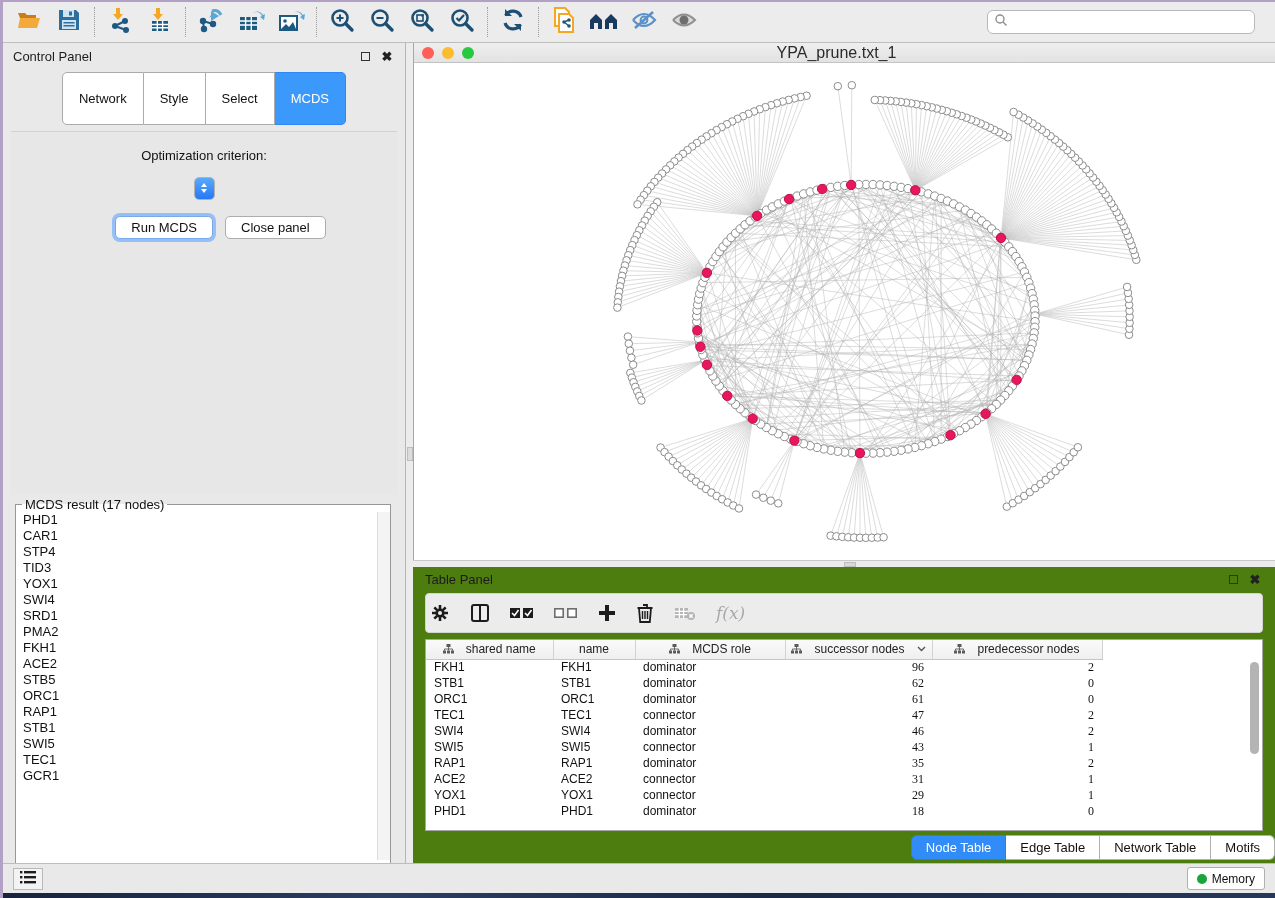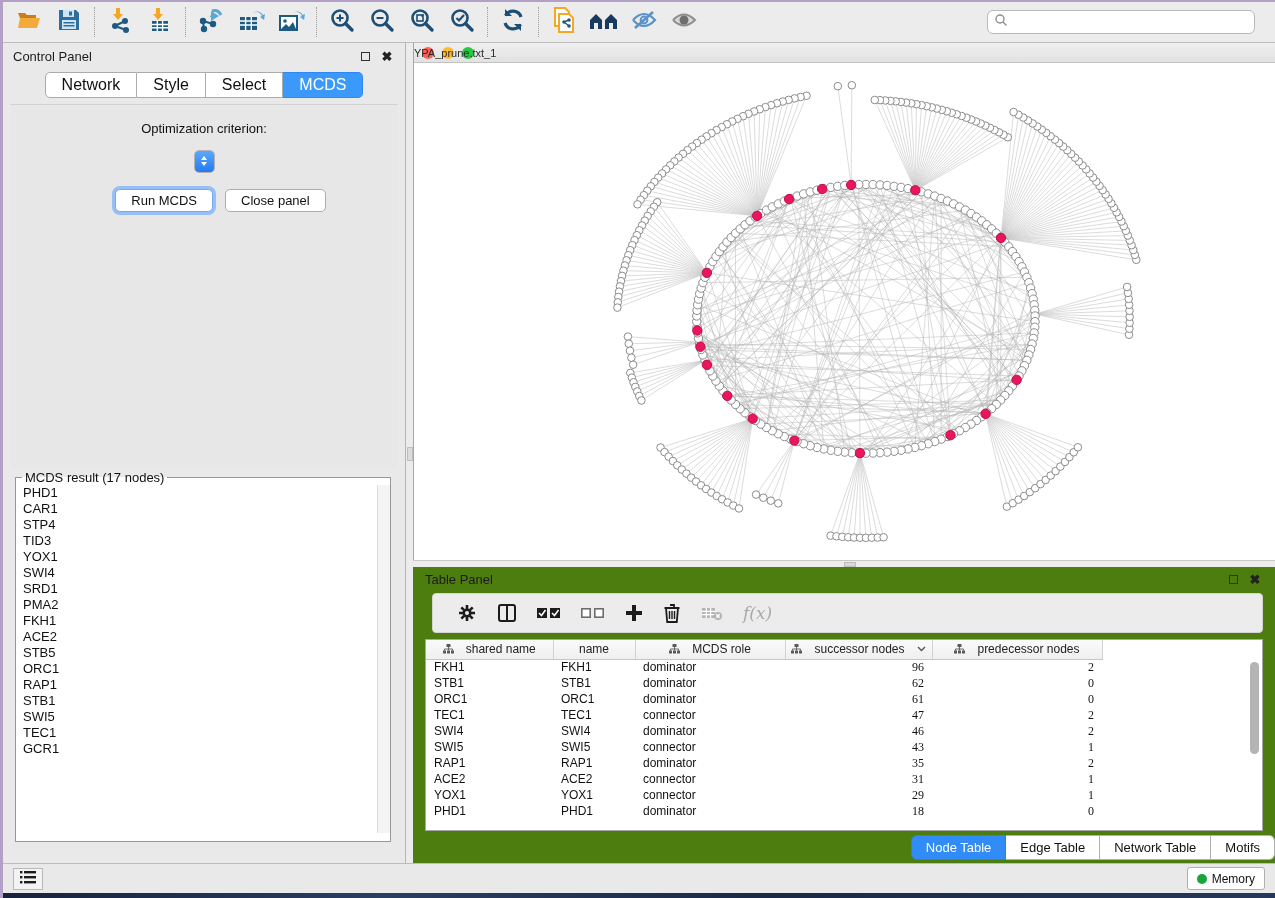--- a/index.html
+++ b/index.html
@@ -49,21 +49,21 @@
   .panel-float, .panel-close {
     width:16px; height:16px; display:flex; align-items:center; justify-content:center;
     font-size:11px; color:#222; margin-left:6px;
   }
   .panel-float .sq { width:9px; height:9px; border:1.5px solid #333; }
   .panel-close { font-weight:bold; font-size:13px; }
   .cp-tabs {
     flex:none; display:flex; justify-content:center; margin:2px 0 6px 0;
   }
   .tab {
-    font-size:16px; padding:3px 16px; background:#fff; color:#111;
+    font-size:13px; padding:18px 16px; background:#fff; color:#111;
     border:1px solid #ababab; border-left:none;
   }
   .tab:first-child { border-left:1px solid #ababab; border-radius:5px 0 0 5px; }
   .tab:last-child { border-radius:0 5px 5px 0; }
   .tab.active { background:#3b99fc; color:#fff; border-color:#2f86f6; }
   .cp-content {
     flex:none; height:364px; background:#e7e7e7; border-top:1px solid #d2d2d2;
     margin:0 8px; padding-top:16px; text-align:center;
   }
   .criterion-label { font-size:13px; color:#111; margin-bottom:10px; }
@@ -110,34 +110,34 @@
   .right-col { flex:1; display:flex; flex-direction:column; min-width:0; }
   .net-window { height:517px; flex:none; display:flex; flex-direction:column; border-left:1px solid #7fb0e0; }
   .net-titlebar {
     height:20px; flex:none; background:linear-gradient(#efefef,#e2e2e2);
     border-bottom:1px solid #c3c3c3;
     display:flex; align-items:center; padding:0 8px; position:relative;
   }
   .traffic { display:flex; gap:8px; }
   .light { width:12px; height:12px; border-radius:50%; }
   .net-title {
-    position:absolute; left:0; right:16px; 
-    font-size:11px; color:#2b2b2b;
+    position:absolute; left:0; right:16px; text-align:center;
+    font-size:16px; color:#2b2b2b;
   }
   .net-canvas { flex:1; background:#fff; position:relative; }
   .net-canvas svg { position:absolute; inset:0; }
   .h-splitter { height:7px; flex:none; background:#ececec; border-top:1px solid #c8c8c8; position:relative; }
   .h-grip { position:absolute; left:50%; top:1px; width:12px; height:5px; background:#d8d8d8; border:1px solid #bdbdbd; }
   
   .table-panel { flex:1; background:#4d7c0f; display:flex; flex-direction:column; min-height:0; }
   .tp-titlebar { height:24px; flex:none; display:flex; align-items:center; padding:0 12px; font-size:13px; color:#1c1c1c; }
   .tp-toolbar {
-    flex:none; height:40px; margin:2px 12px 6px 19px;
+    flex:none; height:40px; margin:2px 12px 6px 12px;
     background:#ececec; border:1px solid #d4d4d4; border-radius:4px;
-    display:flex; align-items:center; gap:20px; padding:0 24px;
+    display:flex; align-items:center; gap:20px; padding:0 4px;
   }
   .tp-icon { display:flex; align-items:center; justify-content:center; }
   .fx-label { font-family:"DejaVu Serif", serif; font-style:italic; font-size:17px; color:#a9a9a9; }
   .table-wrap {
     flex:1; margin:0 12px; background:#fff; border:1px solid #a8a8a8;
     position:relative; overflow:hidden;
   }
   table.node-table { border-collapse:collapse; table-layout:fixed; width:676px; }
   .node-table th {
     height:19px; font-size:12px; font-weight:normal; color:#222;

